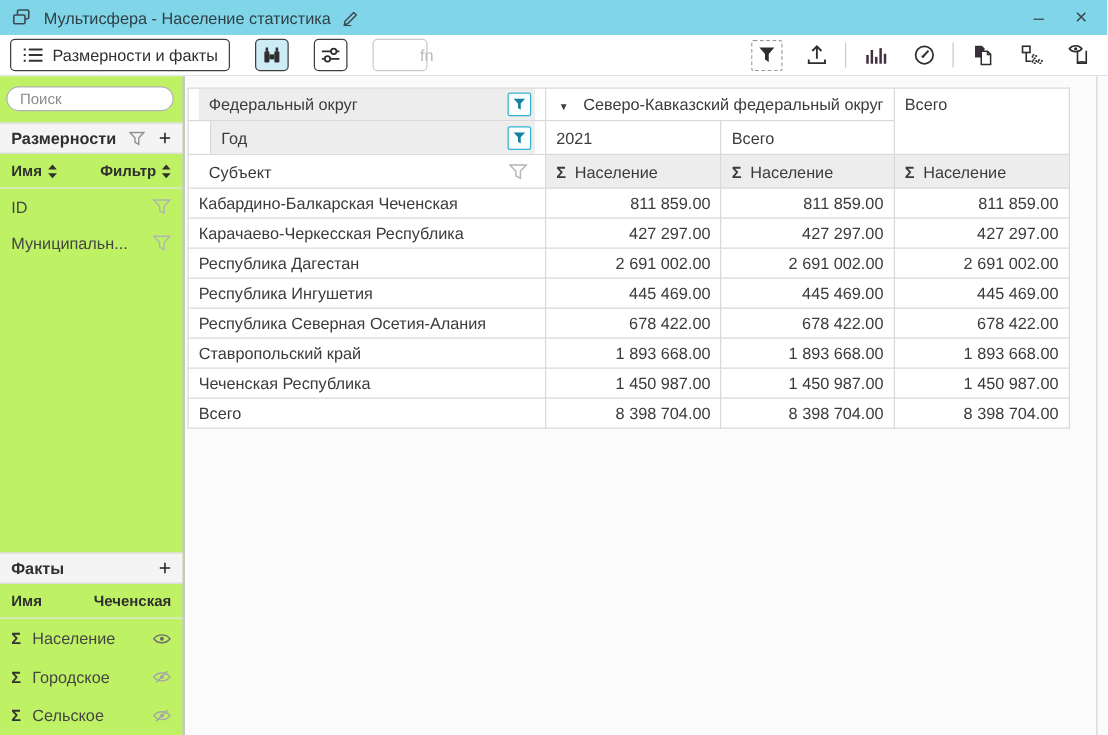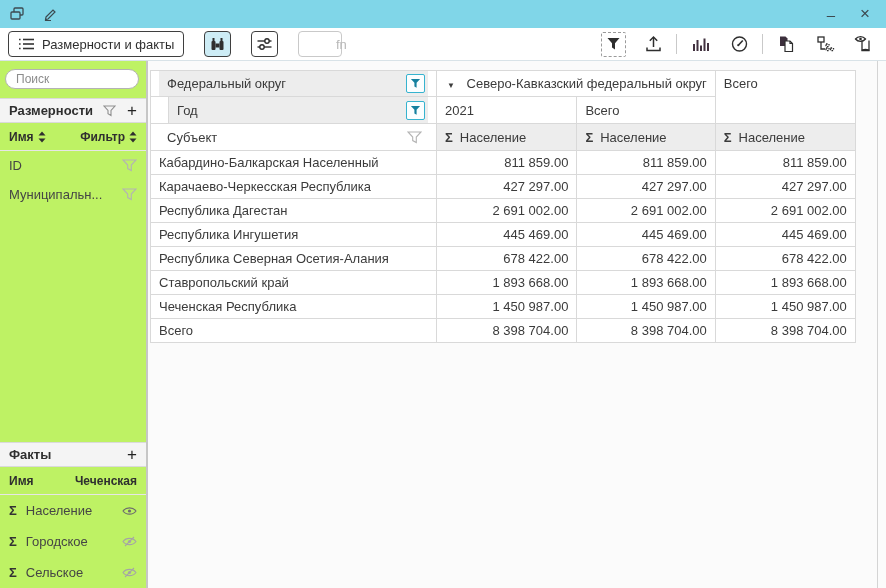--- a/index.html
+++ b/index.html
@@ -87,20 +87,21 @@
 
   <div class="titlebar">
     <span class="app-icon">
       <svg width="16" height="16" viewBox="0 0 16 16">
           <g fill="none" stroke="#3b4a50" stroke-width="1.3">
         <rect x="5" y="2" width="9" height="7" rx="1" fill="#80d6e8"></rect>
         <rect x="2" y="6" width="9" height="7" rx="1" fill="#80d6e8"></rect>
           </g>
         </svg>
     </span>
+    <span class="title">Мультисфера - Население статистика</span>
     <span class="edit-ic">
       <svg width="15" height="14" viewBox="0 0 15 14">
           <g fill="none" stroke="#3b4a50" stroke-width="1.2">
         <path d="M3 10 L10 3 L12 5 L5 12 L2.5 12.6 Z"></path>
             <path d="M2 13.5 H8" stroke-width="1"></path>
           </g>
         </svg>
     </span>
     <div class="tb-spacer"></div>
     <span class="win-btn">–</span>
@@ -384,21 +385,21 @@
                     </svg>
               </span>
             </div>
           </td>
           <td class="measure"><span class="sg">Σ</span><span>Население</span></td>
           <td class="measure"><span class="sg">Σ</span><span>Население</span></td>
           <td class="measure"><span class="sg">Σ</span><span>Население</span></td>
         </tr>
 
         <tr class="data">
-          <td>Кабардино-Балкарская Населенный</td>
+          <td>Кабардино-Балкарская Чеченская</td>
           <td class="num">811 859.00</td>
           <td class="num">811 859.00</td>
           <td class="num">811 859.00</td>
         </tr>
         <tr class="data">
           <td>Карачаево-Черкесская Республика</td>
           <td class="num">427 297.00</td>
           <td class="num">427 297.00</td>
           <td class="num">427 297.00</td>
         </tr>

